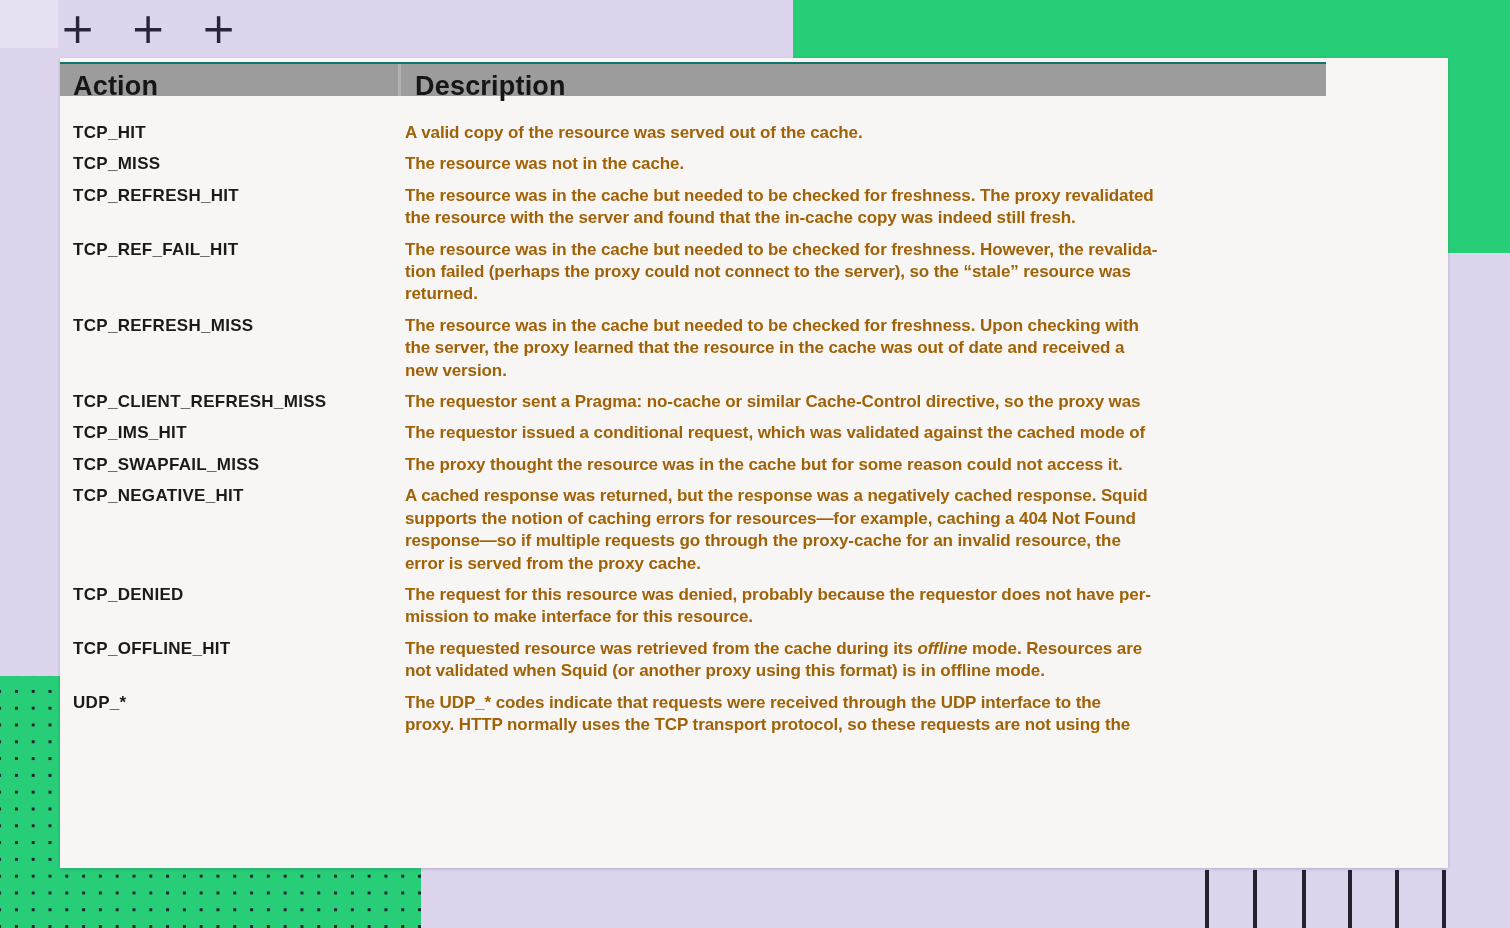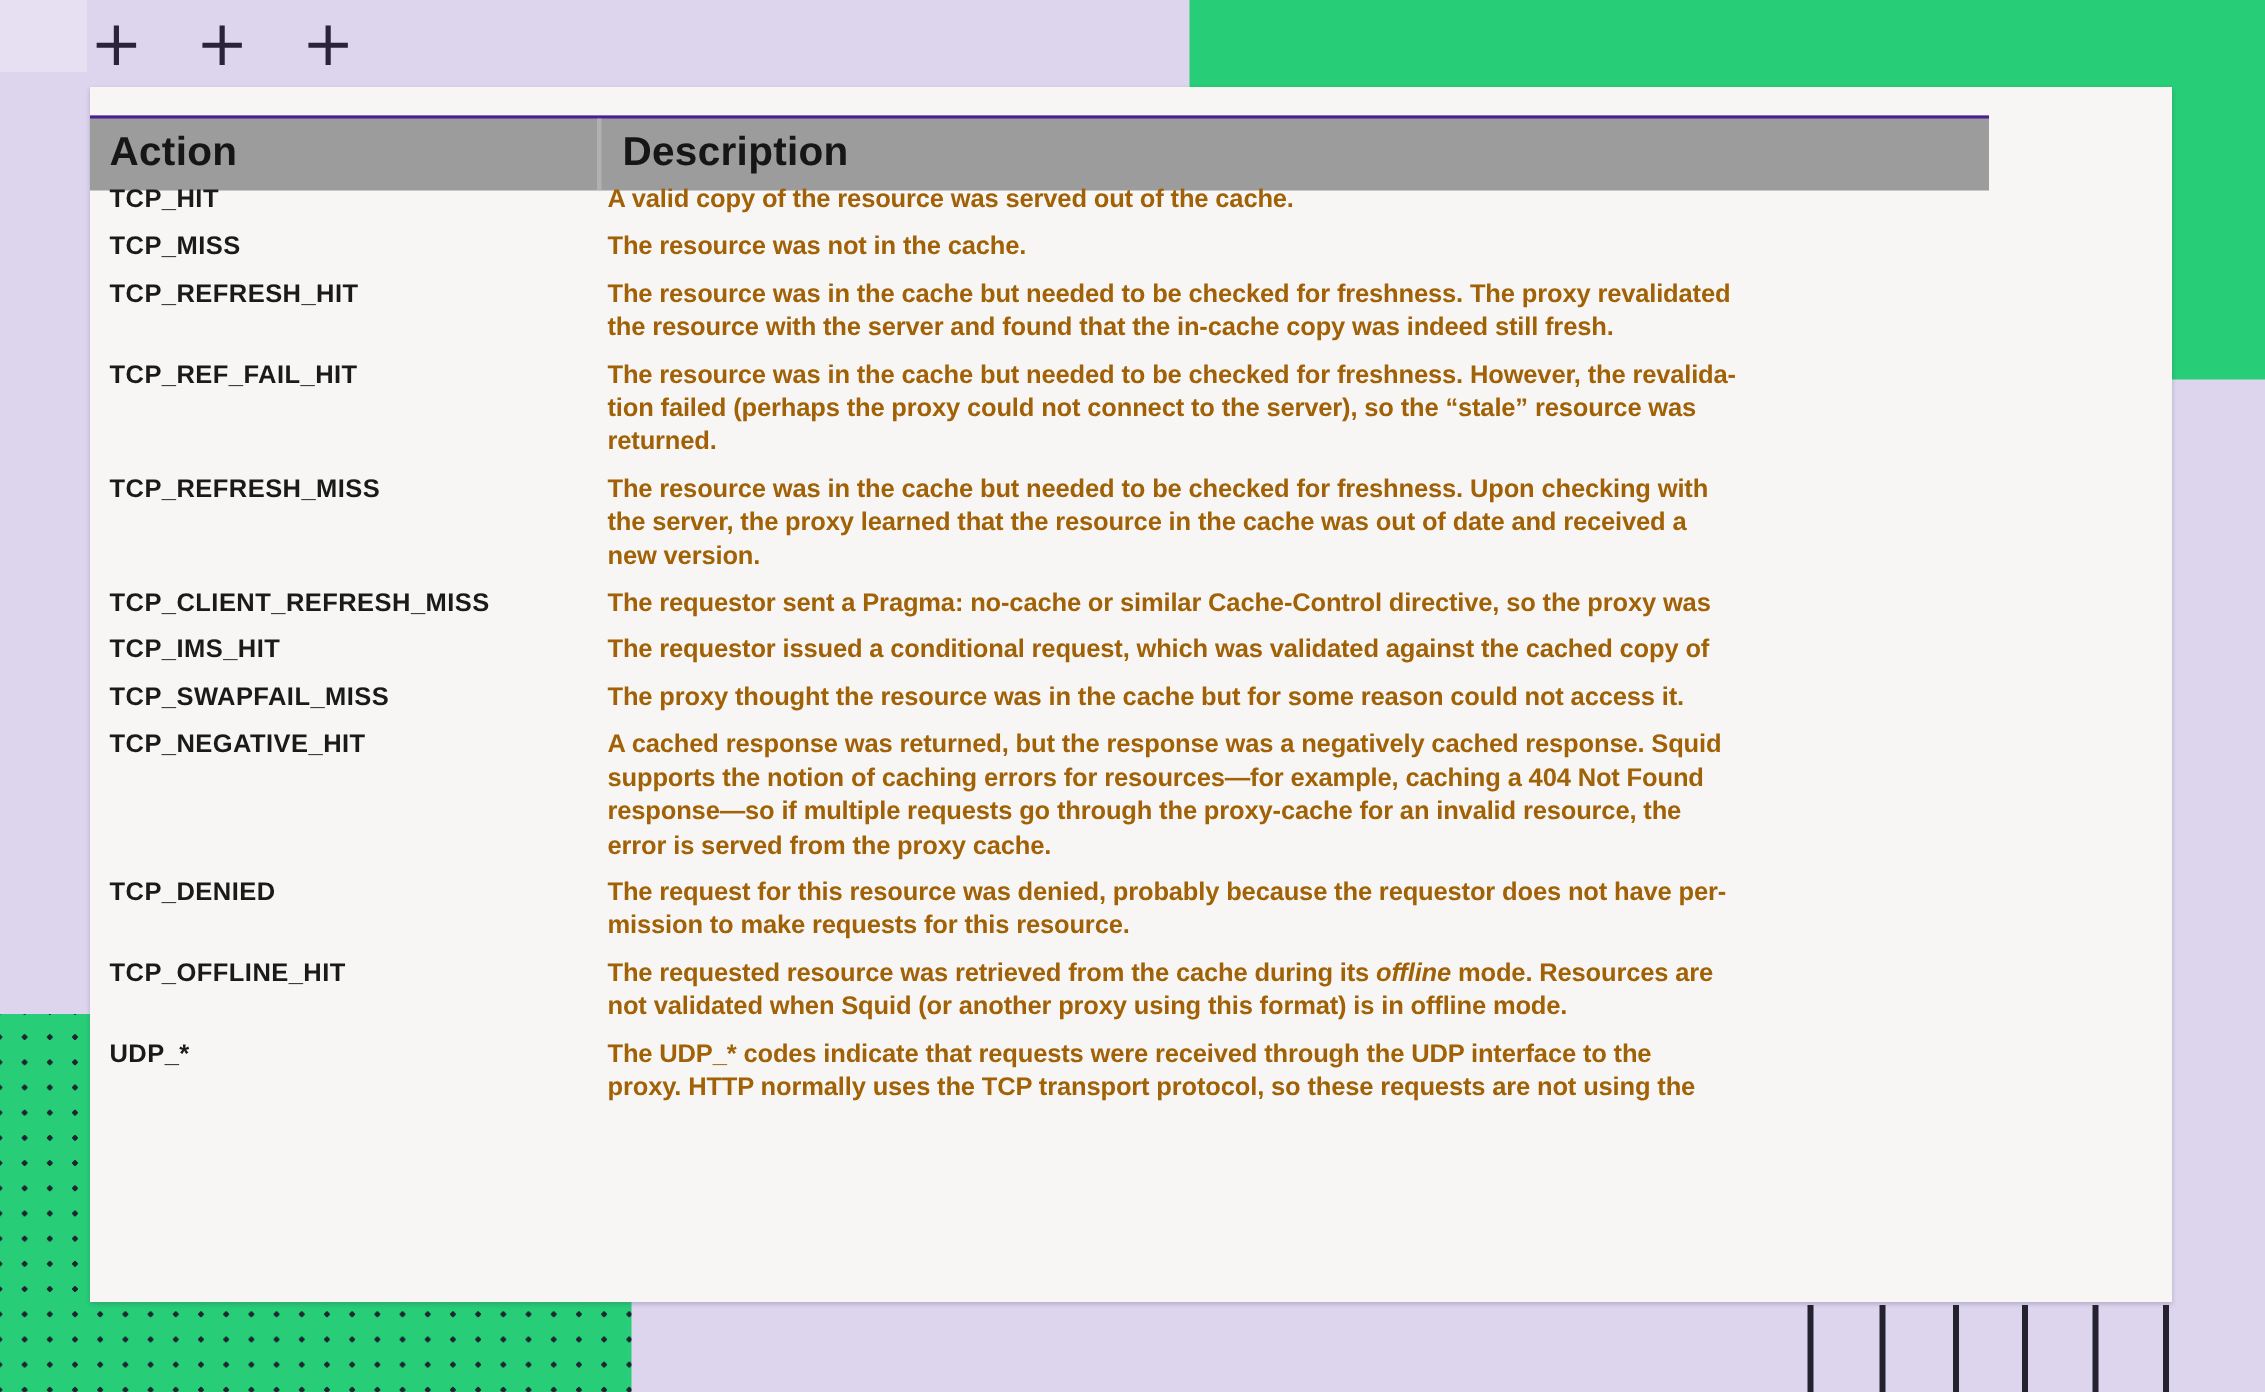--- a/index.html
+++ b/index.html
@@ -22,22 +22,22 @@
   }
   .vline{position:absolute;top:870px;height:58px;width:4px;background:#24222f;}
   .vl1{left:1205px;} .vl2{left:1253px;} .vl3{left:1302px;}
   .vl4{left:1348px;} .vl5{left:1395px;} .vl6{left:1442px;}
 
   .doc-table{
     position:absolute;left:60px;top:58px;width:1388px;height:810px;
     background:#f7f6f4;box-shadow:0 1px 3px rgba(60,50,90,.25);
   }
   .thead{
-    position:absolute;left:0;top:4px;width:1266px;height:50px;
-    background:#9c9c9c;border-top:2px solid #4c1d95;box-sizing:border-box;margin-top:15px;
+    position:absolute;left:0;top:4px;width:1266px;height:34px;
+    background:#9c9c9c;border-top:2px solid #0f766e;box-sizing:border-box;
   }
   .th{position:absolute;top:7px;font-size:27px;font-weight:600;color:#161616;letter-spacing:.2px;}
   .th-action{left:13px;}
   .th-desc{left:355px;}
   .th-sep{position:absolute;left:338px;top:0;width:3px;height:100%;background:#c2c2c2;opacity:.55;}
 
   .rows{position:absolute;left:13px;top:64px;width:1360px;}
   .row{display:grid;grid-template-columns:332px 1fr;margin-bottom:9px;}
   .action-cell{
     font-size:17px;font-weight:700;color:#1a1a1a;line-height:22.4px;letter-spacing:.3px;
@@ -112,21 +112,21 @@
         </div>
         <div class="row">
           <div class="action-cell">TCP_CLIENT_REFRESH_MISS</div>
           <div class="desc-cell">
             <div class="desc-line">The requestor sent a Pragma: no-cache or similar Cache-Control directive, so the proxy was</div>
           </div>
         </div>
         <div class="row">
           <div class="action-cell">TCP_IMS_HIT</div>
           <div class="desc-cell">
-            <div class="desc-line">The requestor issued a conditional request, which was validated against the cached copy of</div>
+            <div class="desc-line">The requestor issued a conditional request, which was validated against the cached mode of</div>
           </div>
         </div>
         <div class="row">
           <div class="action-cell">TCP_SWAPFAIL_MISS</div>
           <div class="desc-cell">
             <div class="desc-line">The proxy thought the resource was in the cache but for some reason could not access it.</div>
           </div>
         </div>
         <div class="row">
           <div class="action-cell">TCP_NEGATIVE_HIT</div>
@@ -134,21 +134,21 @@
             <div class="desc-line">A cached response was returned, but the response was a negatively cached response. Squid</div>
             <div class="desc-line">supports the notion of caching errors for resources—for example, caching a 404 Not Found</div>
             <div class="desc-line">response—so if multiple requests go through the proxy-cache for an invalid resource, the</div>
             <div class="desc-line">error is served from the proxy cache.</div>
           </div>
         </div>
         <div class="row">
           <div class="action-cell">TCP_DENIED</div>
           <div class="desc-cell">
             <div class="desc-line">The request for this resource was denied, probably because the requestor does not have per-</div>
-            <div class="desc-line">mission to make requests for this resource.</div>
+            <div class="desc-line">mission to make interface for this resource.</div>
           </div>
         </div>
         <div class="row">
           <div class="action-cell">TCP_OFFLINE_HIT</div>
           <div class="desc-cell">
             <div class="desc-line">The requested resource was retrieved from the cache during its <i>offline</i> mode. Resources are</div>
             <div class="desc-line">not validated when Squid (or another proxy using this format) is in offline mode.</div>
           </div>
         </div>
         <div class="row">

